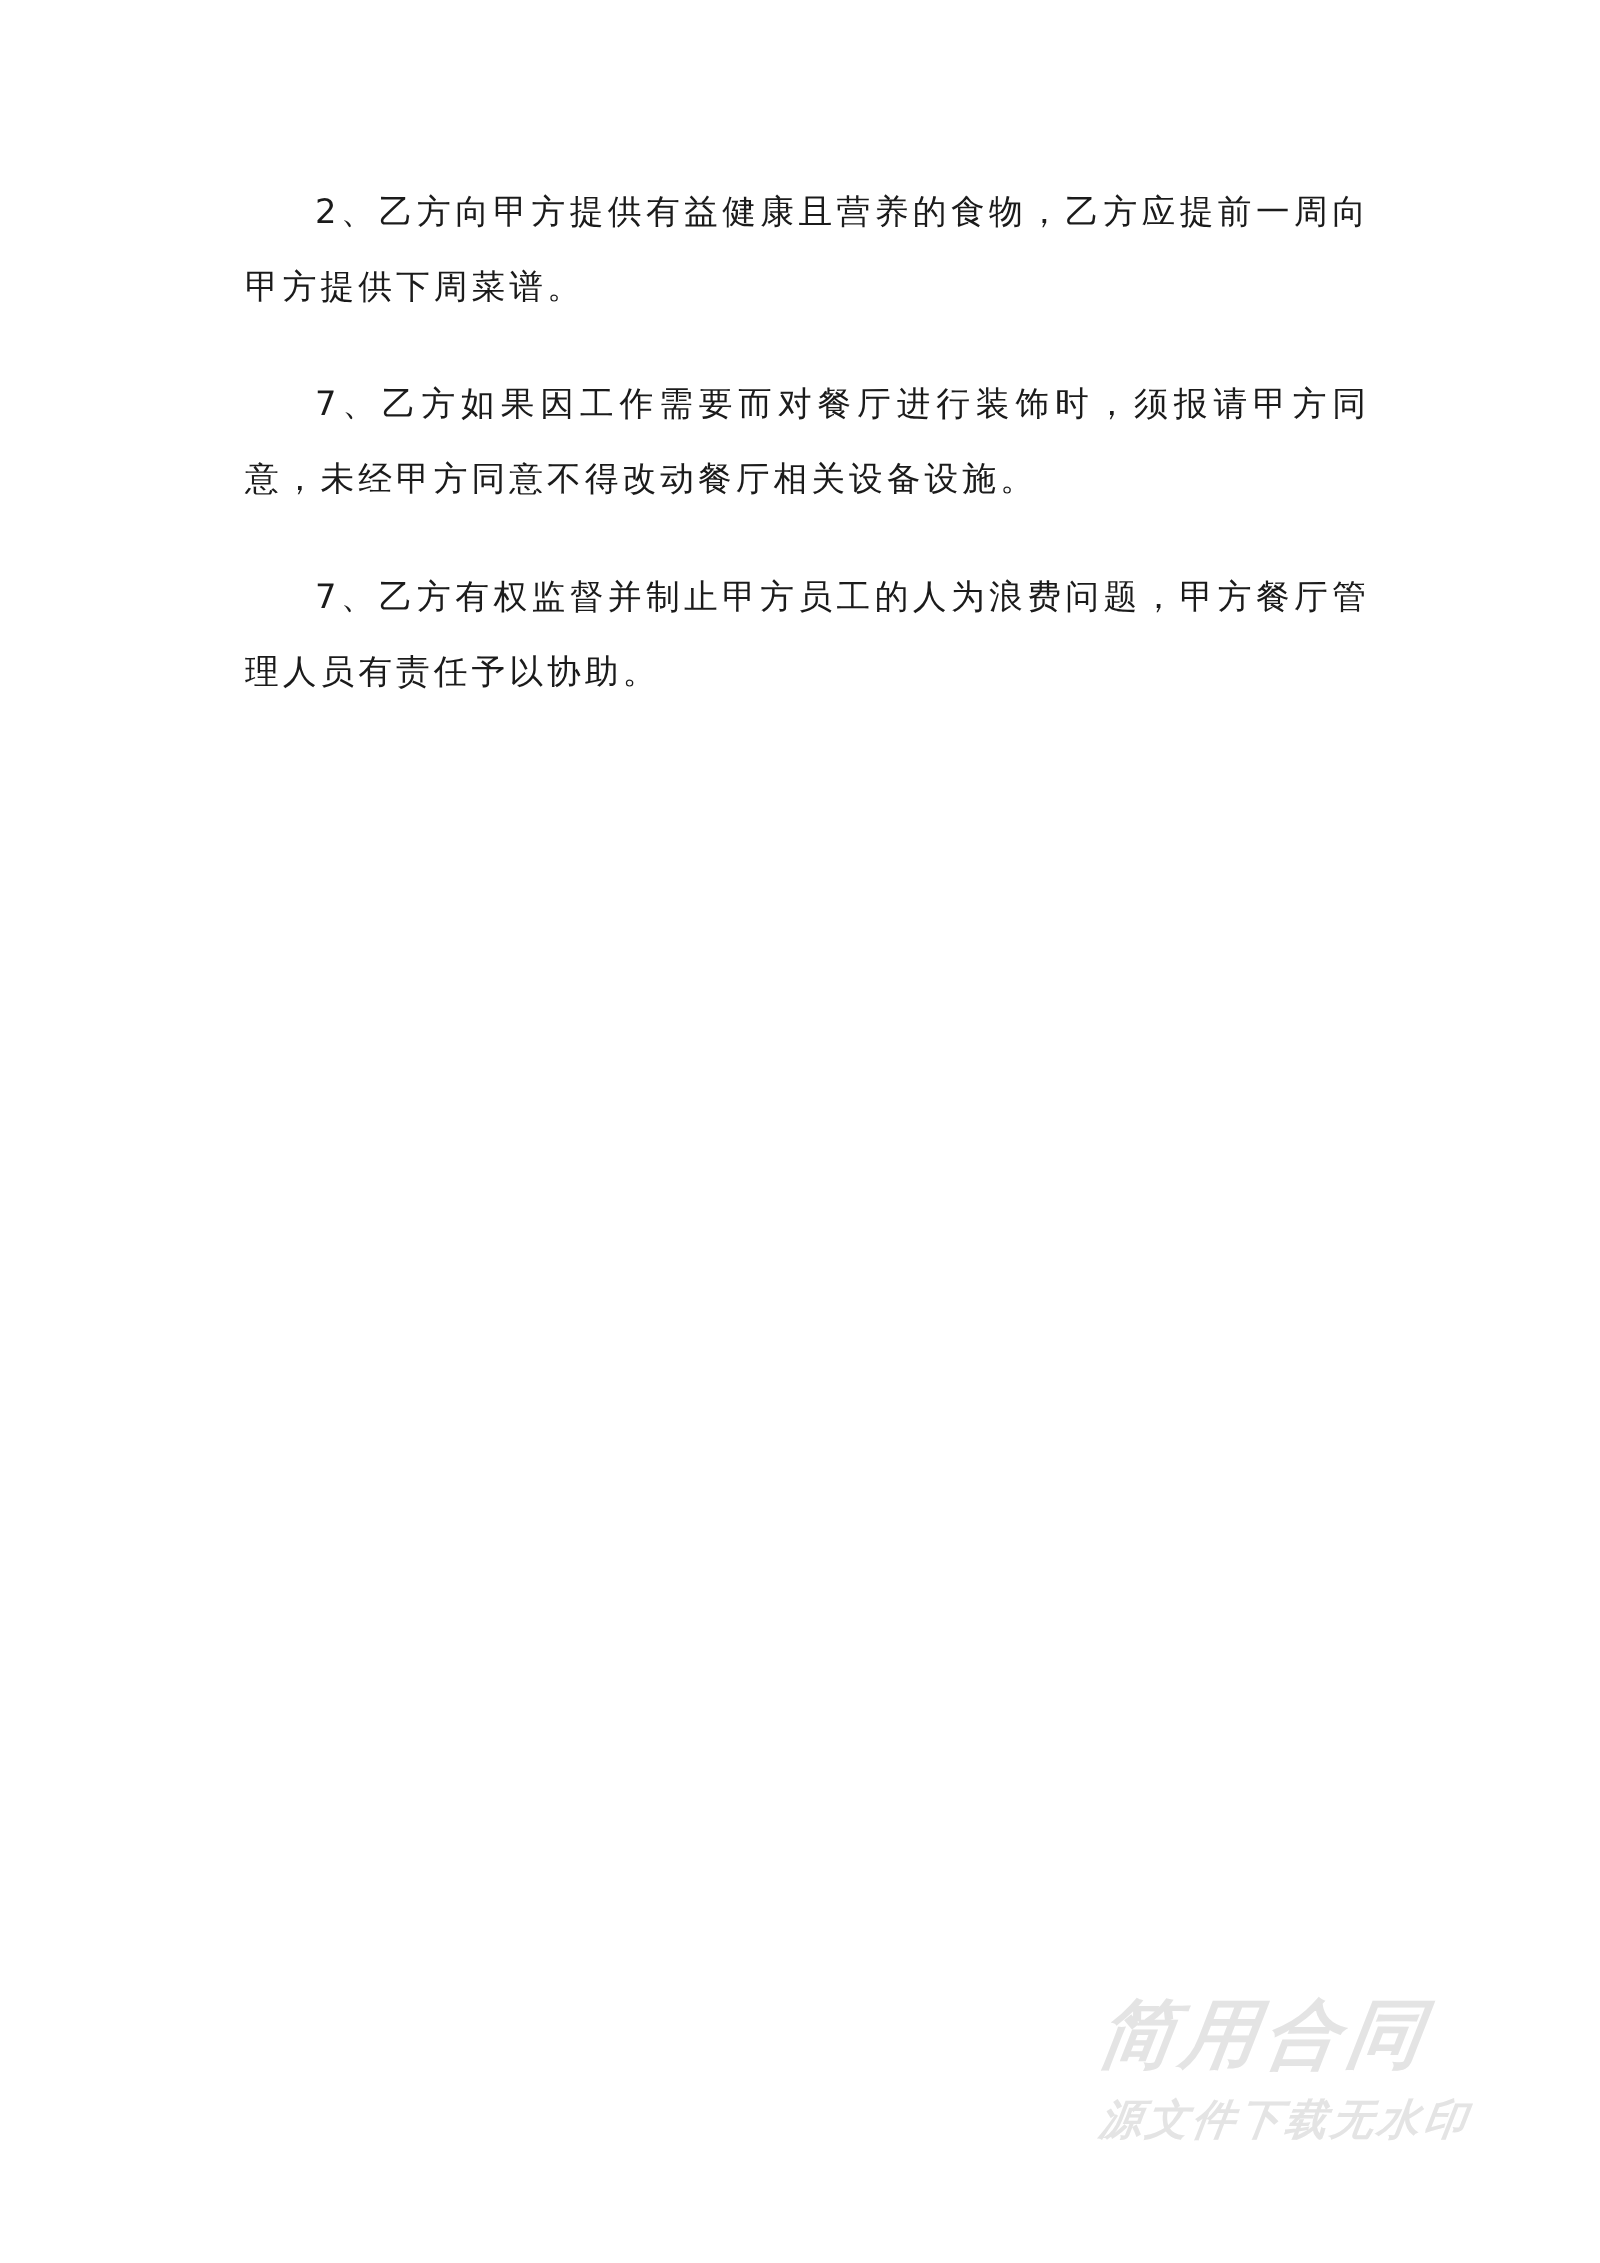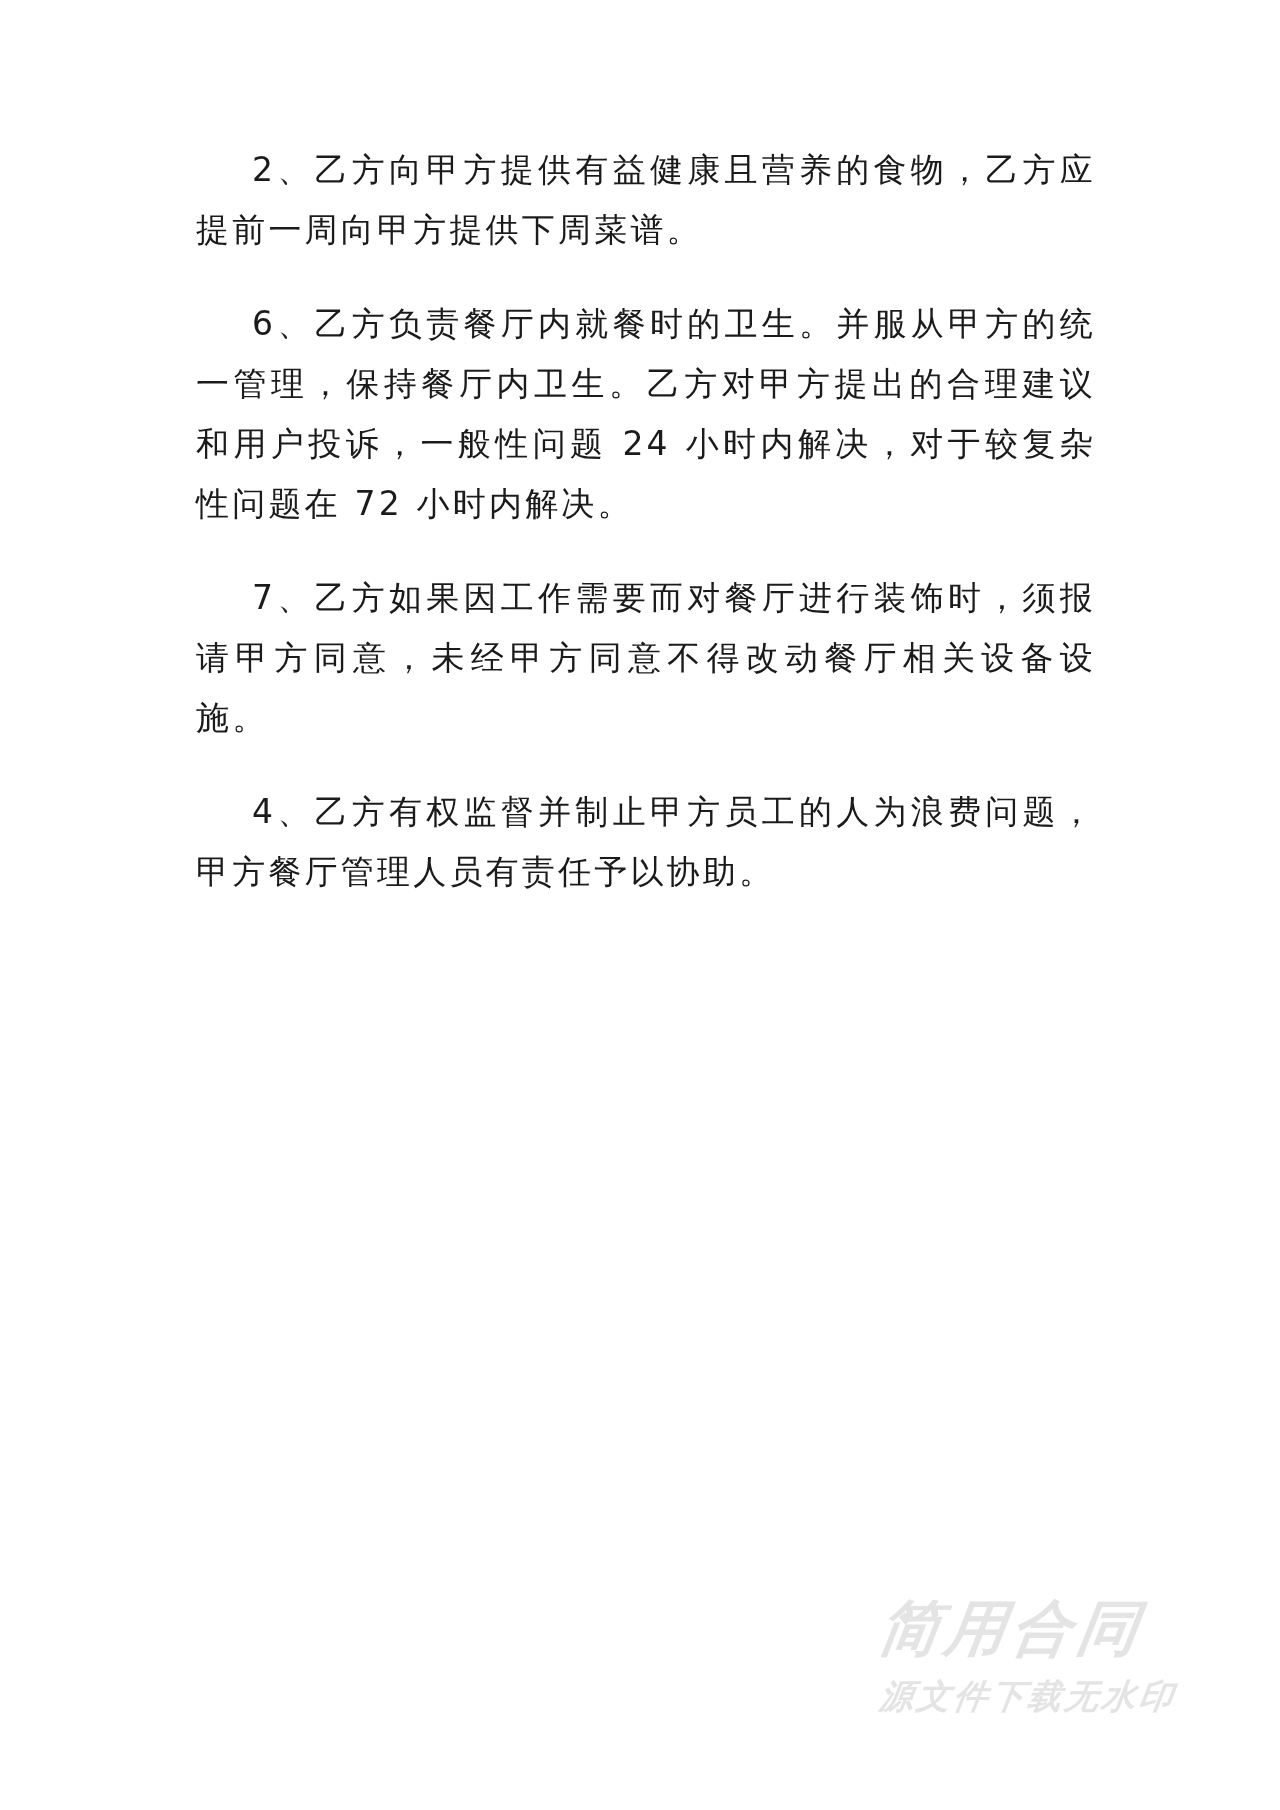--- a/index.html
+++ b/index.html
@@ -23,21 +23,21 @@
       background: #ffffff;
     }
     .content {
       position: absolute;
       left: 196px;
       top: 140px;
       width: 900px;
     }
     .clause {
       margin: 0 0 34px 0;
-      font-size: 33px;
+      font-size: 27px;
       line-height: 60px;
       letter-spacing: 3.2px;
       text-indent: 56px;
       text-align: justify;
       font-weight: normal;
       color: #1b1b1b;
     }
     .watermark {
       position: absolute;
       left: 880px;
@@ -61,22 +61,21 @@
       margin-top: 8px;
       transform: skewX(-8deg);
     }
   </style>
 </head>
 <body>
 
 <div class="page">
   <div class="content">
     <p class="clause">2、乙方向甲方提供有益健康且营养的食物，乙方应提前一周向甲方提供下周菜谱。</p>
-    <p class="clause">6、乙方负责餐厅内就餐时的卫生。并服从甲方的统一管理，保持餐厅内卫生。乙方对甲方提出的合理建议和用户投诉，一般性问题 24 小时内解决，对于较复杂性问题在 72 小时内解决。</p>
     <p class="clause">7、乙方如果因工作需要而对餐厅进行装饰时，须报请甲方同意，未经甲方同意不得改动餐厅相关设备设施。</p>
-    <p class="clause">4、乙方有权监督并制止甲方员工的人为浪费问题，甲方餐厅管理人员有责任予以协助。</p>
+    <p class="clause">7、乙方有权监督并制止甲方员工的人为浪费问题，甲方餐厅管理人员有责任予以协助。</p>
   </div>
 
   <div class="watermark">
     <div class="wm-title">简用合同</div>
     <div class="wm-sub">源文件下载无水印</div>
   </div>
 </div>
 
 </body></html>

